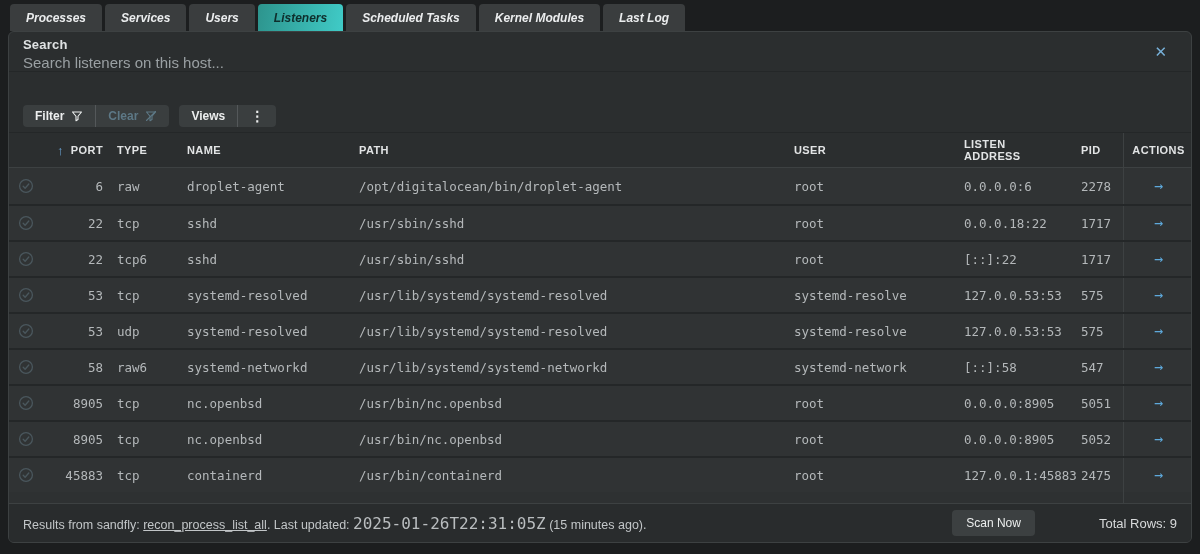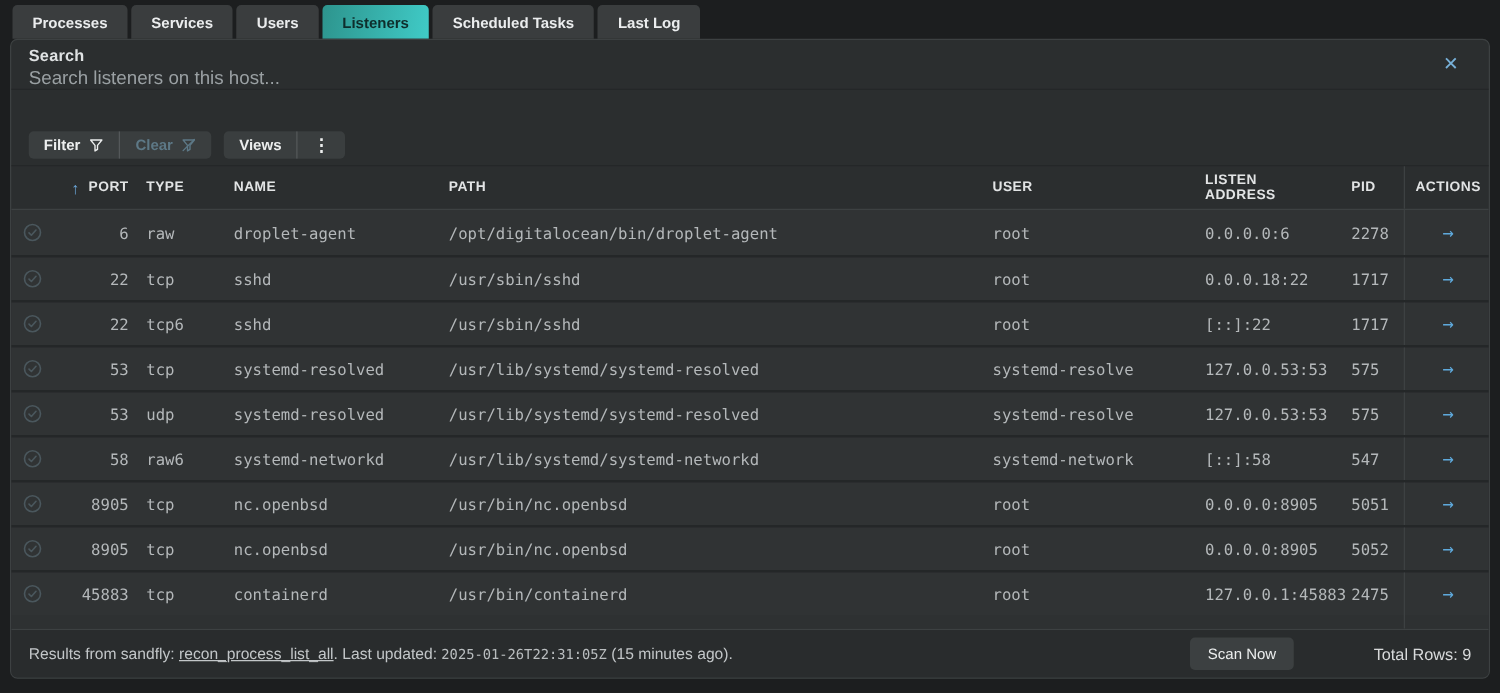--- a/index.html
+++ b/index.html
@@ -19,20 +19,21 @@
   }
   .tab {
     background: #3a3d3e;
     color: #ebedee;
     font-size: 12px; font-weight: bold;
     padding: 0 16px;
     display: flex; align-items: center;
     border-radius: 4px 4px 0 0;
     white-space: nowrap;
     cursor: pointer;
+    font-style: italic;
   }
   .tab.active {
     background: linear-gradient(100deg, #2d948d 0%, #40cbc7 100%);
     color: #0e2e2c;
   }
 
   
   .panel {
     position: absolute; top: 31px; left: 8px; right: 8px; bottom: 11px;
     background: #2b2e2f;
@@ -132,41 +133,42 @@
   
   .footer {
     height: 39px; flex: none;
     background: #292c2d;
     border-top: 1px solid #3d4142;
     display: flex; align-items: center; justify-content: space-between;
     padding: 0 14px;
   }
   .footer-text { color: #c2c6c8; font-size: 12.5px; }
   .footer-text .link { text-decoration: underline; cursor: pointer; margin-top: 39px; }
-  .footer-text .mono { font-family: "DejaVu Sans Mono", monospace; font-size: 11px; color: #b9bdbf; }
+  .footer-text .mono { font-family: "DejaVu Sans Mono", monospace; font-size: 16px; color: #b9bdbf; }
   .footer-right { display: flex; align-items: center; gap: 64px; }
   .scan-btn {
     background: #3c4041; border: none; border-radius: 4px;
     color: #eceeee; font-size: 12px; font-weight: normal;
     font-family: "Liberation Sans", sans-serif;
     padding: 6px 14px; cursor: pointer;
   }
   .total-rows { color: #d8dadb; font-size: 13px; }
 </style>
 </head>
 <body>
 
 <div class="page">
 
   <div class="tabs">
       <div class="tab">Processes</div>
       <div class="tab">Services</div>
       <div class="tab">Users</div>
       <div class="tab active">Listeners</div>
       <div class="tab">Scheduled Tasks</div>
+      <div class="tab">Kernel Modules</div>
       <div class="tab">Last Log</div>
     </div>
 
   <div class="panel">
 
     <div class="search-section">
       <div class="search-label">Search</div>
       <input class="search-input" placeholder="Search listeners on this host..." style="">
       <span class="search-clear">✕</span>
     </div>

